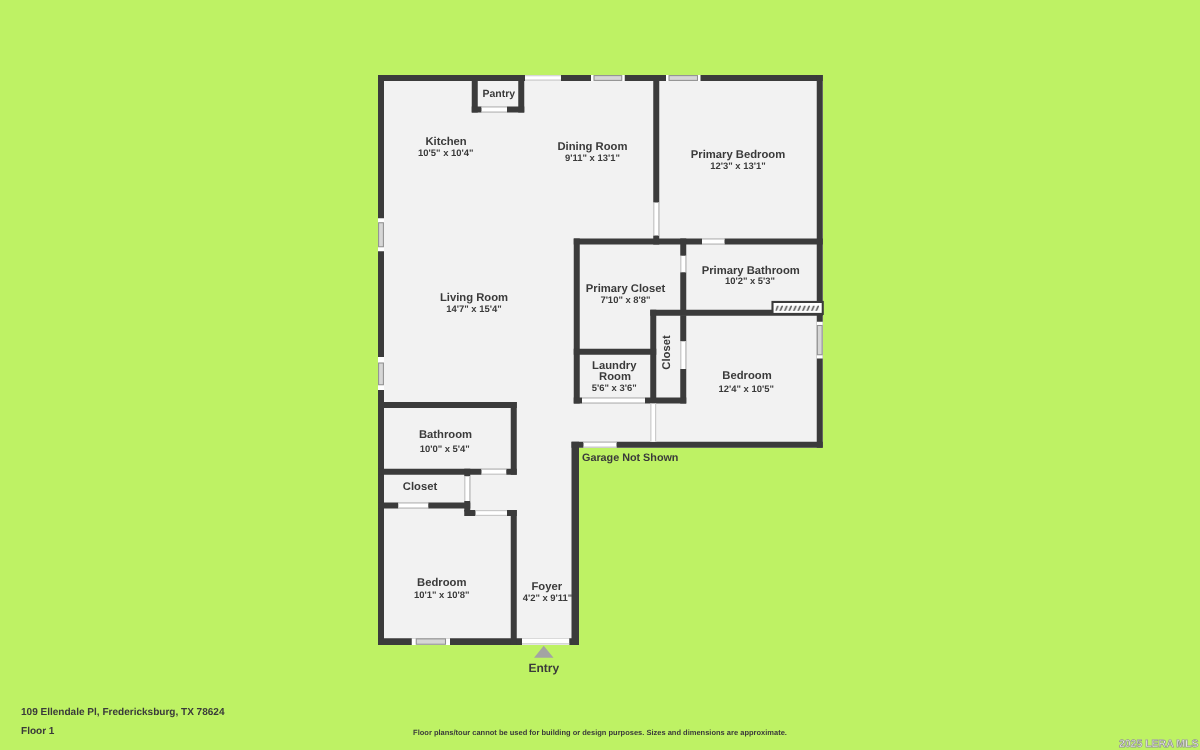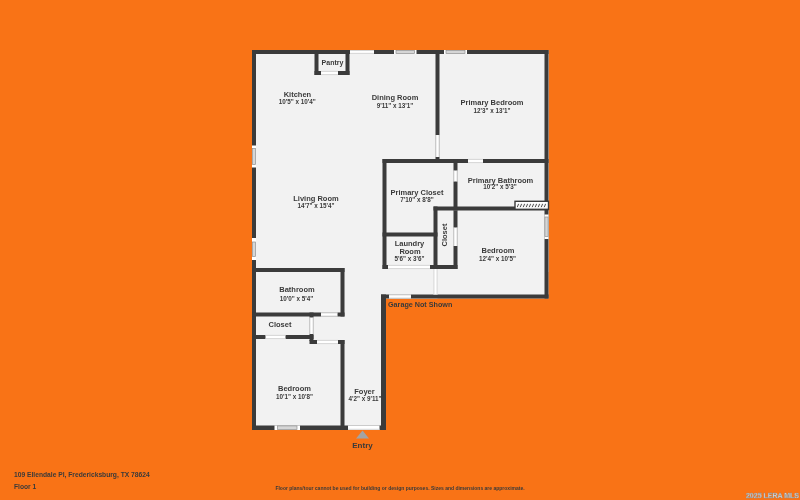--- a/index.html
+++ b/index.html
@@ -1,16 +1,16 @@
 <!DOCTYPE html>
 <html><head>
 <meta charset="utf-8">
 <style>
   html,body{margin:0;padding:0;background:#fff;}
-  #page{position:relative;width:800px;height:500px;background:#f97316;overflow:hidden;
+  #page{position:relative;width:800px;height:500px;background:#bef264;overflow:hidden;
         font-family:"Liberation Sans", sans-serif;}
   svg{position:absolute;left:0;top:0;filter:blur(0.4px);}
   text{fill:#3a3a3a;font-family:"Liberation Sans", sans-serif;}
   .lbl{font-weight:bold;font-size:7.5px;text-anchor:middle;}
   .dim{font-weight:bold;font-size:6.3px;text-anchor:middle;}
 </style>
 </head>
 <body>
 <div id="page">
 <svg width="800" height="500" viewBox="0 0 800 500">

